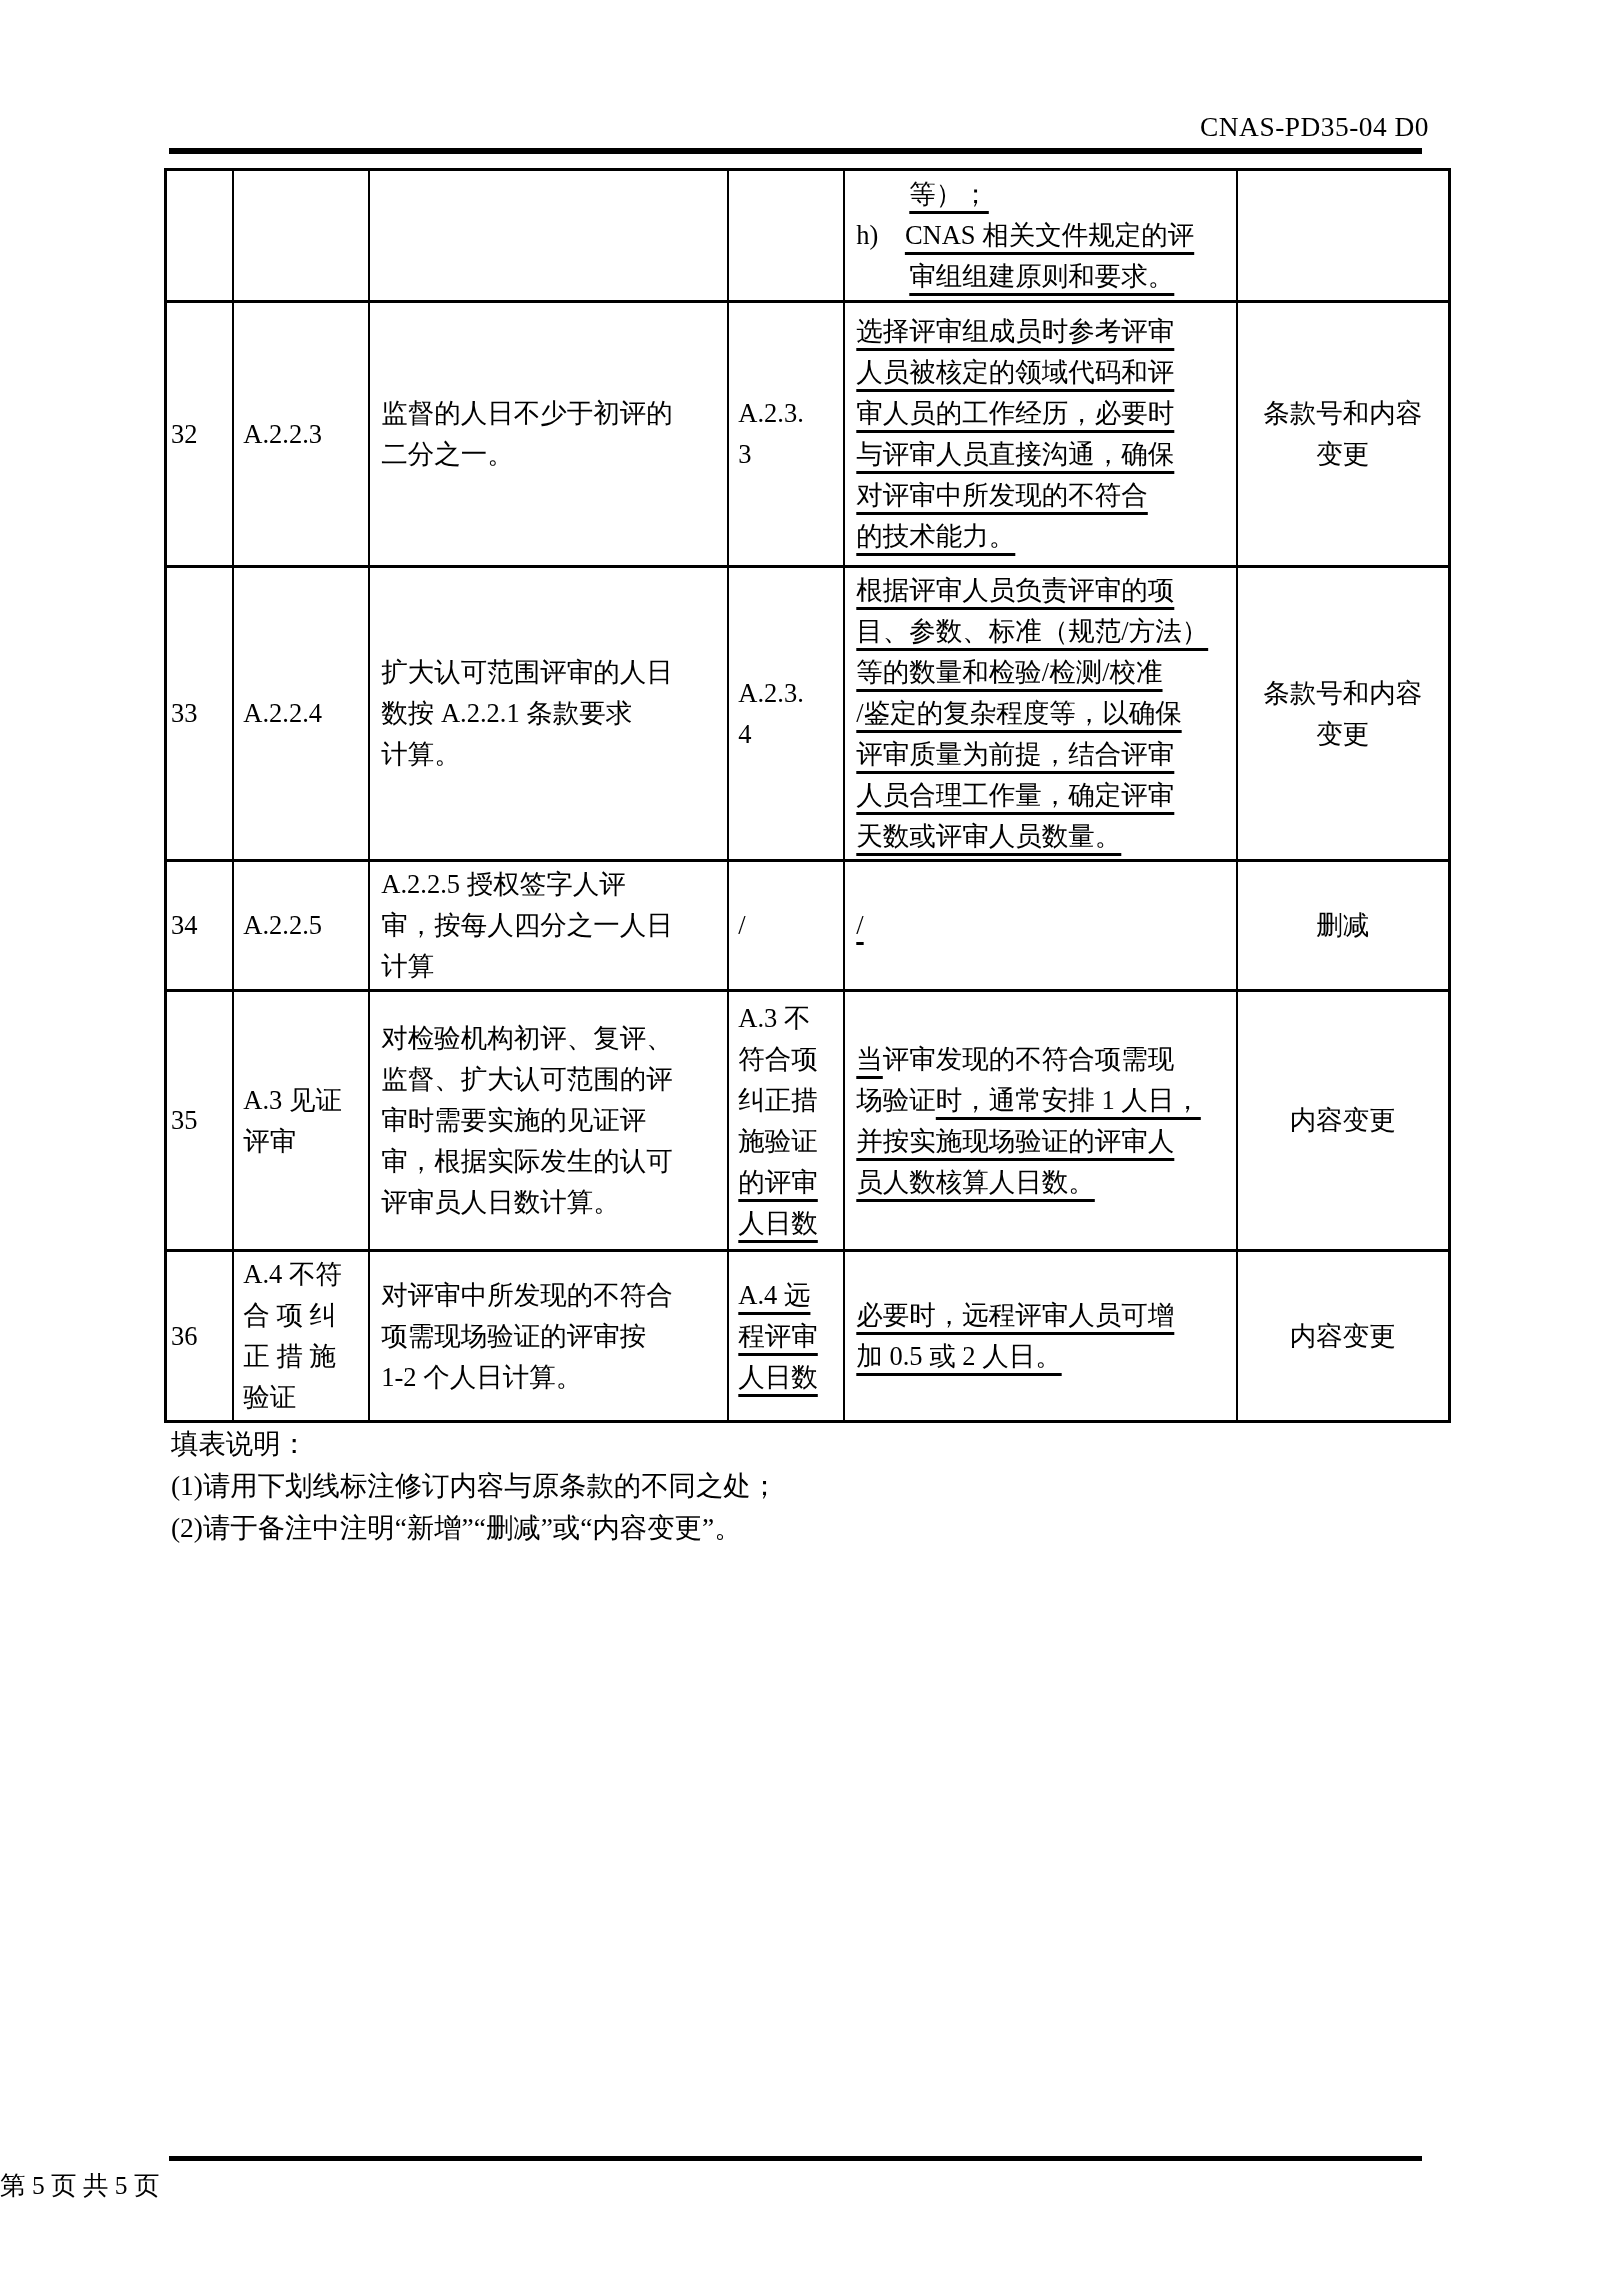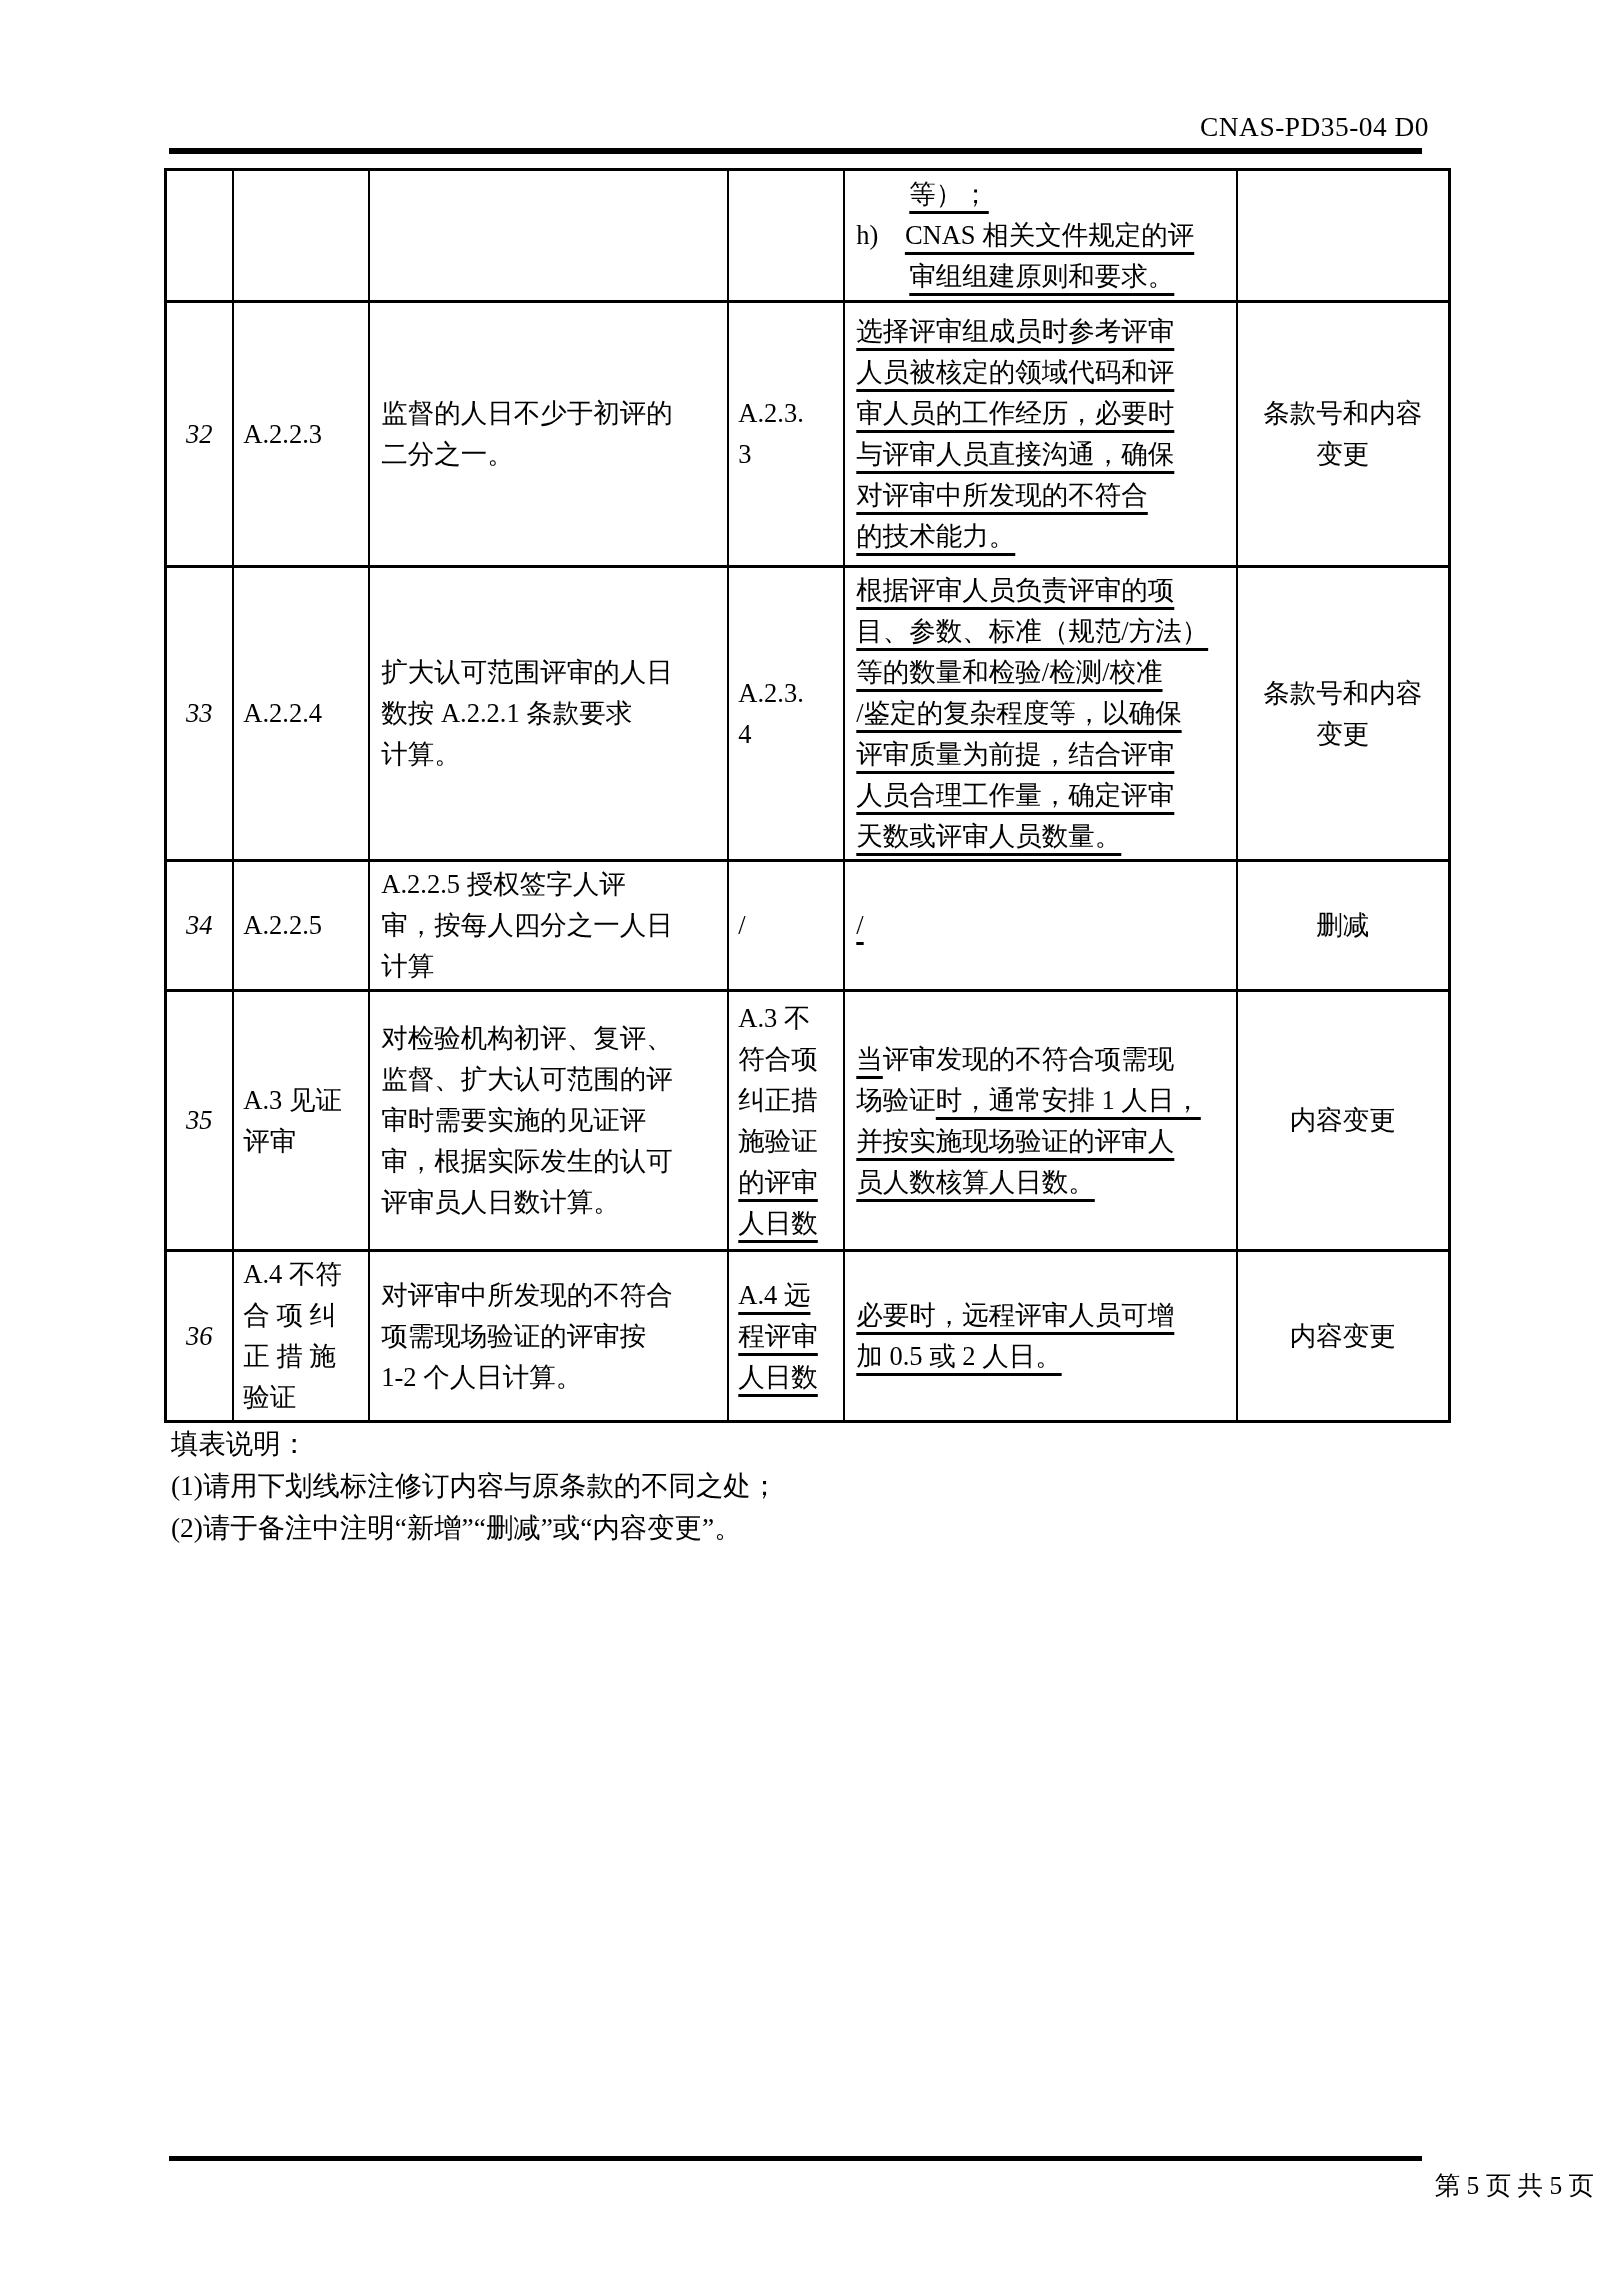--- a/index.html
+++ b/index.html
@@ -16,35 +16,35 @@
   table.revision-table{
     position:absolute;top:168px;left:164px;width:1283px;
     border-collapse:collapse;table-layout:fixed;border:3.9px solid #000;
   }
   .revision-table td{
     border:2px solid #000;border-top-width:3.9px;border-bottom-width:3.9px;
     padding:2px 11.8px;vertical-align:middle;
     font-size:26.5px;line-height:41px;white-space:pre-line;
     word-break:break-all;overflow:hidden;
   }
-  td.c-no{text-align:center;padding:2px 3.9px;font-style:italic;}
+  td.c-no{text-align:left;padding:2px 3.9px;}
   td.c-clause{padding:2px 9.8px;}
   td.c-remark{text-align:center;padding:2px 19px;}
   .u{text-decoration:underline;text-decoration-thickness:2.9px;text-underline-offset:7.8px;}
   tr.r0{height:132px;}
   tr.r1{height:265px;}
   tr.r2{height:289px;}
   tr.r3{height:110px;}
   tr.r4{height:260px;}
   tr.r5{height:157px;}
   .notes{position:absolute;top:1421px;left:167px;font-size:27.4px;line-height:38px;}
   .notes div{margin:4px;}
   .footer-rule{position:absolute;top:2156px;left:169px;width:1253px;height:4.9px;background:#000;}
   .page-number{
-    position:absolute;top:2168px;left:12px;width:1582px;text-align:right;
+    position:absolute;top:2168px;left:0;width:1582px;text-align:left;
     font-size:25.5px;
   }
 </style>
 </head>
 <body>
 
 <div class="doc-code">CNAS-PD35-04 D0</div>
 <div class="header-rule"></div>
 
 <table class="revision-table">

